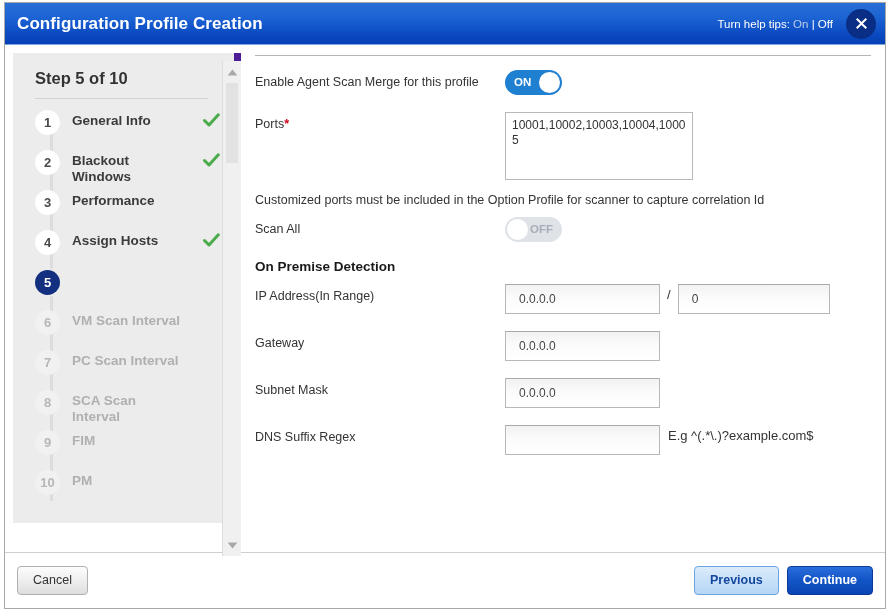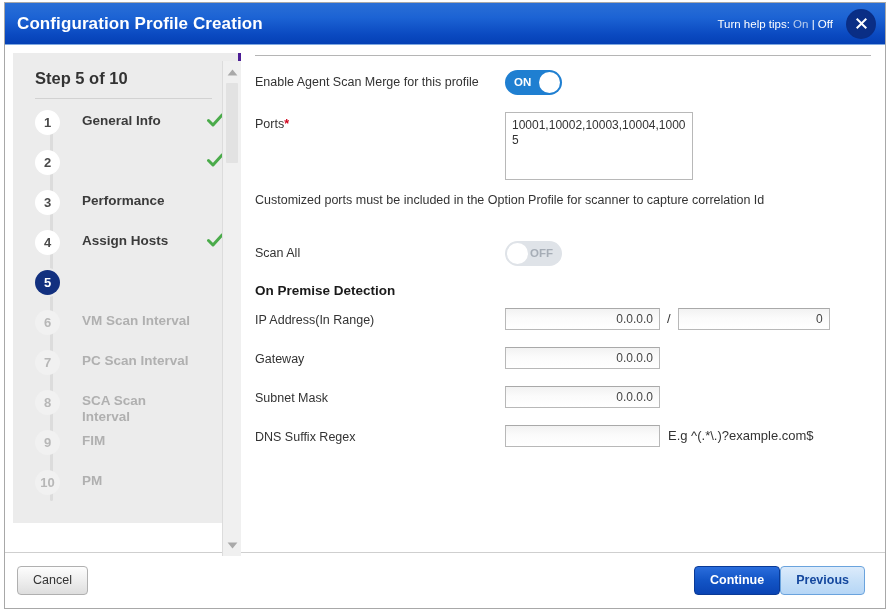--- a/index.html
+++ b/index.html
@@ -85,21 +85,21 @@
     position: relative;
   }
 
   
   .sidebar {
     width: 228px;
     flex: 0 0 228px;
     background: #ececec;
     margin: 8px 0 0 8px;
     position: relative;
-    border-right: 3px solid #4c1d95;
+    border-right: 7px solid #4c1d95;
     box-sizing: border-box;
     height: 470px;
   }
   .sidebar-inner {
     padding: 14px 0 0 0;
     position: relative;
     height: 100%;
     box-sizing: border-box;
   }
   .step-header {
@@ -150,21 +150,21 @@
     margin-top: 1px;
   }
   .step.done .step-circle { color: #4a4a4a; background: #ffffff; }
   .step.active .step-circle {
     background: #12307f;
     color: #ffffff;
     box-shadow: 0 0 0 2px #ececec;
   }
   .step.future .step-circle { color: #b7b7b7; background: #f1f1f1; }
   .step-label {
-    margin-left: 22px;
+    margin-left: 12px;
     font-size: 13.5px;
     font-weight: bold;
     line-height: 16px;
     color: #3b3b3b;
     padding-top: 4px;
     max-width: 110px;
   }
   .step.active .step-label { color: #1f3e96; }
   .step.future .step-label { color: #b0b0b0; font-weight: bold; }
   .step-check {
@@ -280,50 +280,49 @@
     background: #ffffff;
     font-family: "Liberation Sans", sans-serif;
     font-size: 12px;
     color: #333333;
     padding: 5px 6px;
     box-sizing: border-box;
     resize: none;
     line-height: 15px;
   }
   .txt {
-    height: 22px;
+    height: 30px;
     border: 1px solid #b8b8b8;
     border-top-color: #a9a9a9;
     background: linear-gradient(to bottom, #f2f2f2 0%, #fbfbfb 45%, #ffffff 100%);
     font-family: "Liberation Sans", sans-serif;
     font-size: 12px;
     color: #444444;
-    padding: 1px 6px;
-    box-sizing: border-box;
-    text-align: right;
+    padding: 1px 13px;
+    box-sizing: border-box;
   }
   .txt.w155 { width: 155px; }
   .txt.w152 { width: 152px; }
   .slash {
     margin: 0 7px;
     font-size: 13px;
     color: #333333;
     line-height: 22px;
   }
   .hint-inline {
     margin-left: 8px;
     font-size: 13px;
     color: #333333;
     line-height: 22px;
     white-space: nowrap;
   }
   .note {
     font-size: 12.5px;
     color: #333333;
-    margin: -4px 0 34px 0;
+    margin: -4px 0 10px 0;
   }
   .section-head {
     font-size: 13.5px;
     font-weight: bold;
     color: #1a1a1a;
     margin: 4px 0 10px 0;
   }
 
   
   .footer {
@@ -403,20 +402,21 @@
             <div class="step-label">General Info</div>
             <div class="step-check">
               <svg width="17" height="15" viewBox="0 0 17 15">
                   <path d="M1.5 7.5 L6 12 L15.3 1.8" stroke="#4aab4a" stroke-width="3" fill="none" stroke-linecap="round" stroke-linejoin="round"></path>
                 </svg>
             </div>
           </div>
 
           <div class="step done">
             <div class="step-circle">2</div>
+            <div class="step-label">Blackout Windows</div>
             <div class="step-check">
               <svg width="17" height="15" viewBox="0 0 17 15">
                   <path d="M1.5 7.5 L6 12 L15.3 1.8" stroke="#4aab4a" stroke-width="3" fill="none" stroke-linecap="round" stroke-linejoin="round"></path>
                 </svg>
             </div>
           </div>
 
           <div class="step done">
             <div class="step-circle">3</div>
             <div class="step-label">Performance</div>
@@ -529,17 +529,17 @@
         <div class="form-label">DNS Suffix Regex</div>
         <input class="txt w155" type="text" value="" style="">
         <span class="hint-inline">E.g ^(.*\.)?example.com$</span>
       </div>
     </div>
   </div>
 
   <div class="footer">
     <button class="btn btn-cancel">Cancel</button>
     <div class="footer-right">
+      <button class="btn btn-prev">Previous</button>
       <button class="btn btn-continue">Continue</button>
-      <button class="btn btn-prev">Previous</button>
     </div>
   </div>
 </div>
 
 </body></html>

